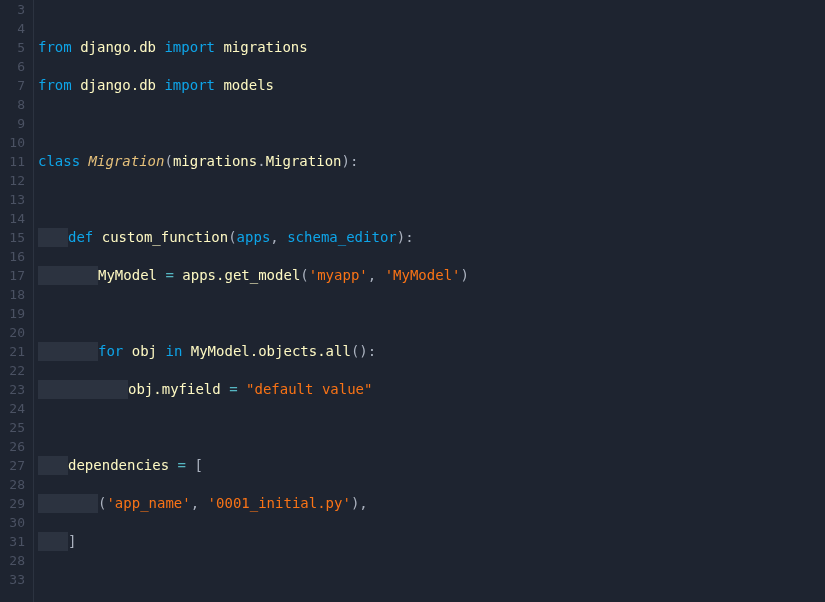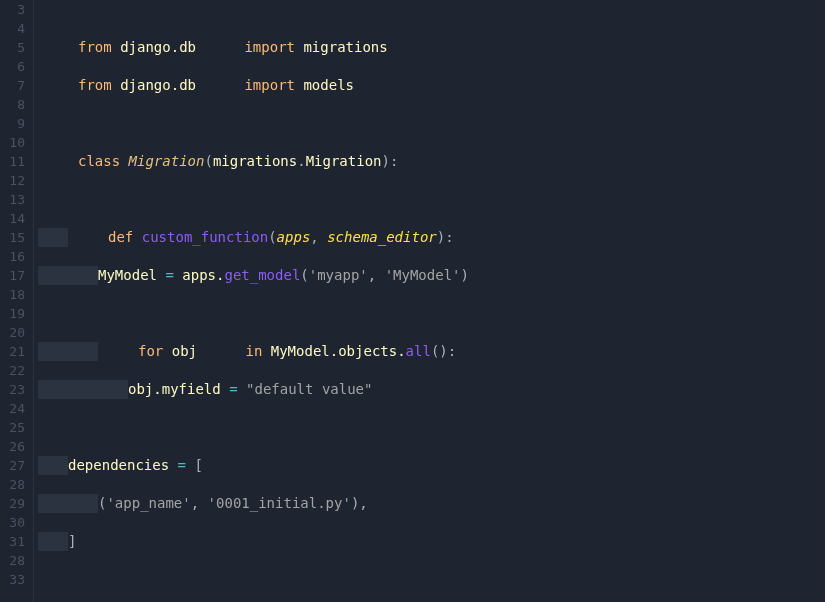--- a/index.html
+++ b/index.html
@@ -32,25 +32,25 @@
 .code {
   flex: 1;
   padding-left: 4px;
   white-space: pre;
   position: relative;
 }
 .line {
   height: 19px;
   position: relative;
 }
-.kw { color: #fdba74; margin-left: 40px; }
+.kw { color: #0ea5e9; }
 .cls { color: #e5c07b; font-style: italic; }
-.fn { color: #8b5cf6; }
-.str { color: #a3a3a3; }
-.param { color: #fde047; font-style: italic; }
+.fn { color: #fef9c3; }
+.str { color: #f97316; }
+.param { color: #0ea5e9; }
 .op { color: #56b6c2; }
 .punc { color: #abb2bf; }
 .txt { color: #fef9c3; }
 .dim-block {
   display: inline-block;
   width: 30px;
   height: 19px;
   background: #2c3340;
   vertical-align: top;
 }

